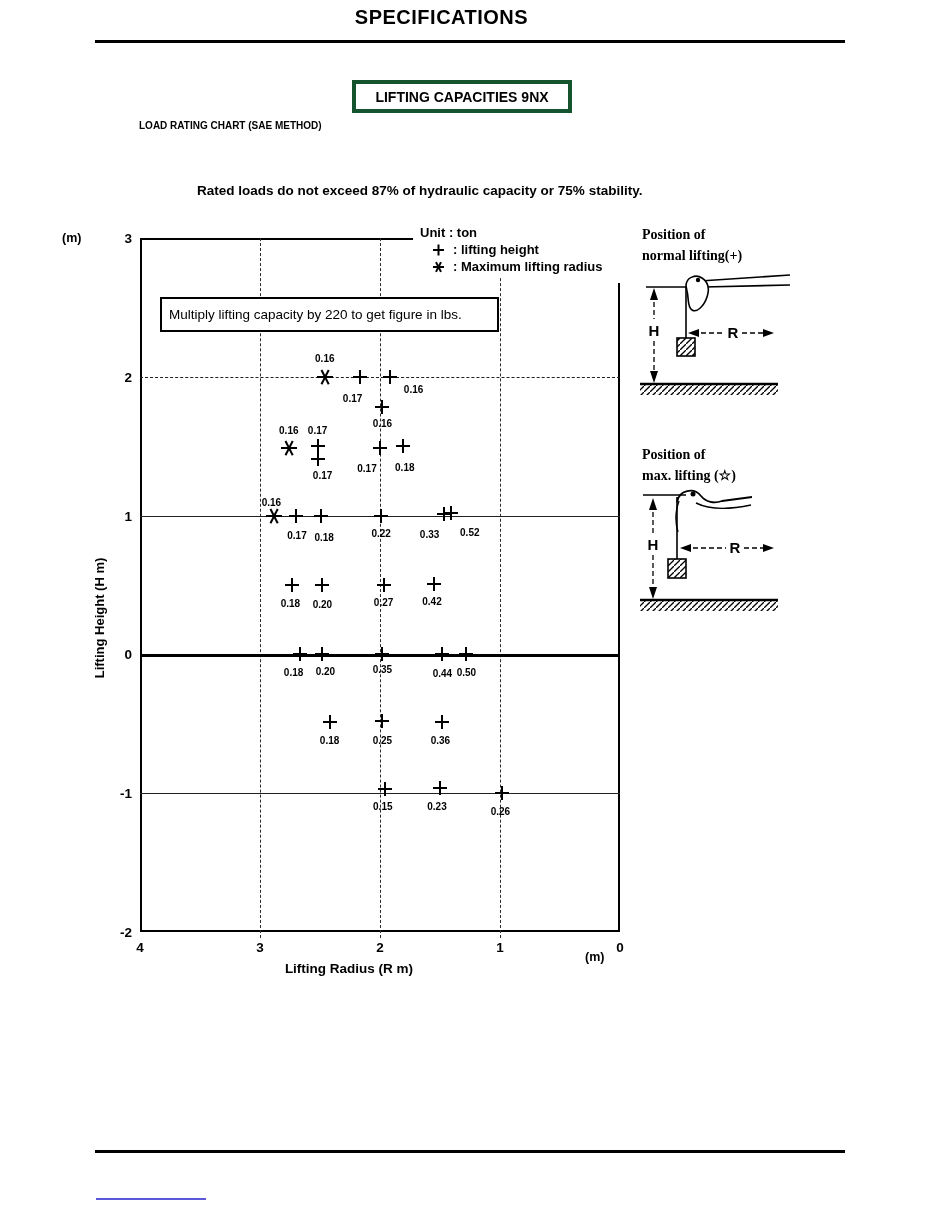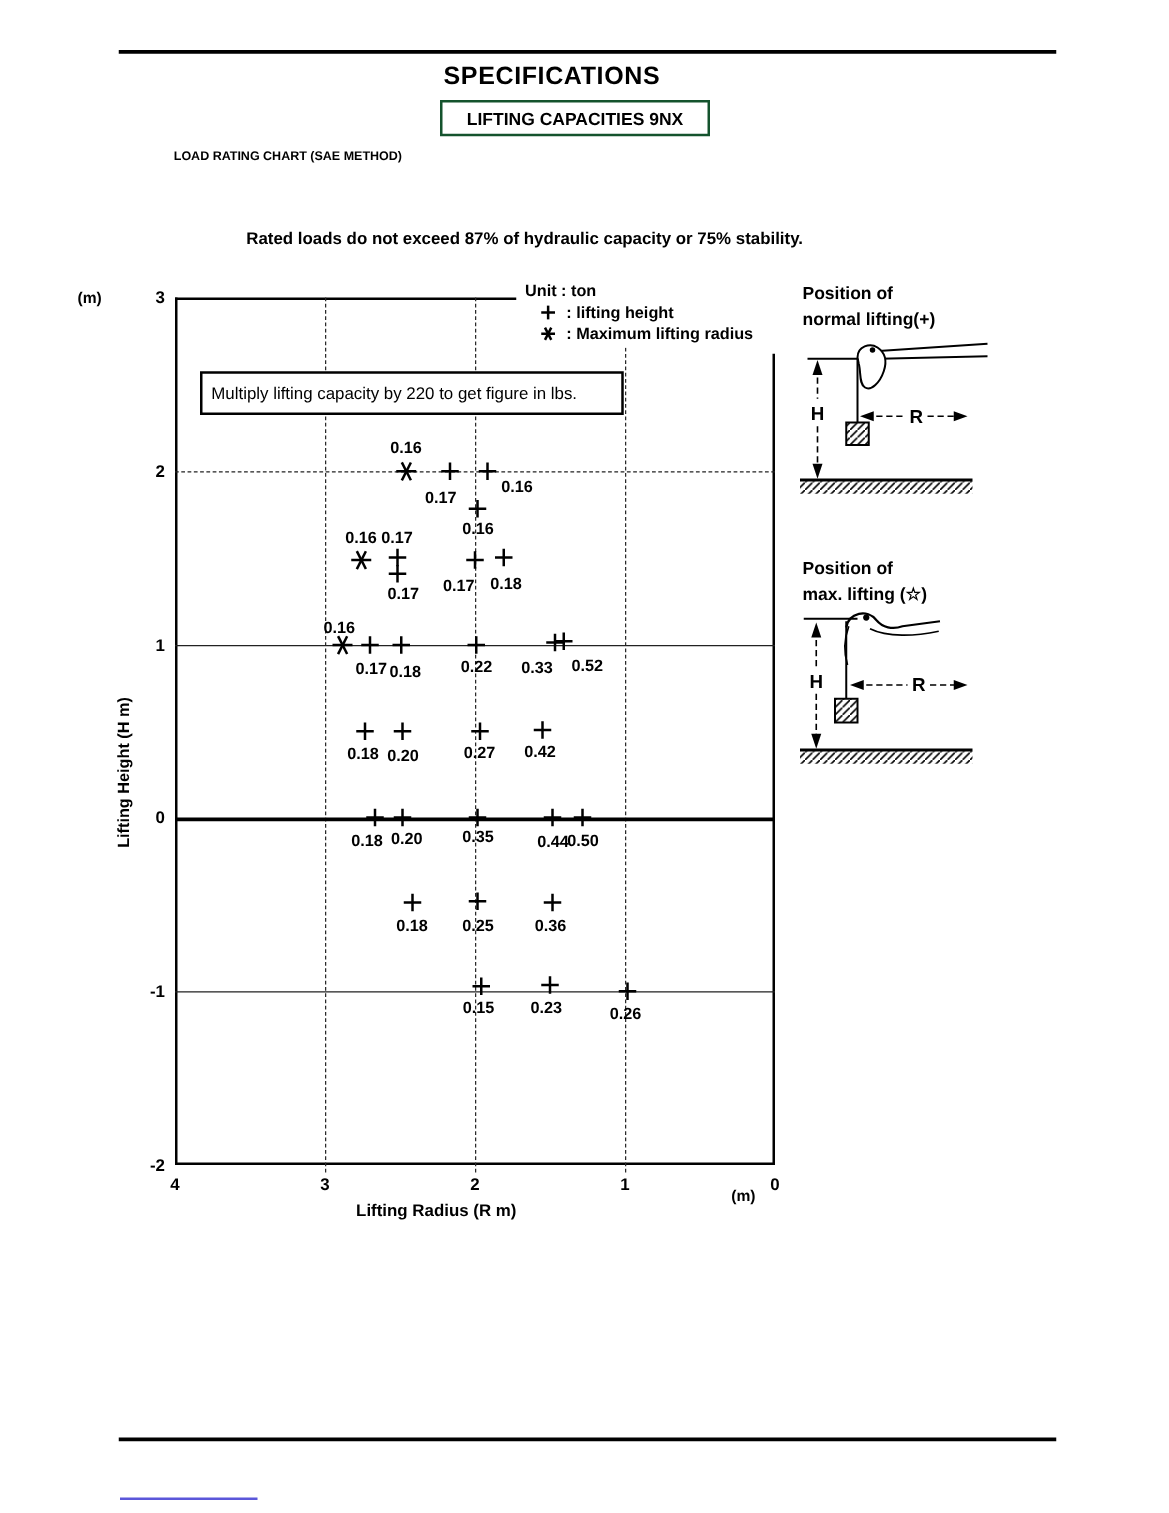--- a/index.html
+++ b/index.html
@@ -1,22 +1,22 @@
 <!DOCTYPE html>
 <html><head>
 <meta charset="utf-8">
 <style>
   html,body{margin:0;padding:0;background:#fff;}
   body{width:935px;height:1210px;font-family:"Liberation Sans",sans-serif;color:#000;}
   #page{position:relative;width:935px;height:1210px;background:#fff;overflow:hidden;}
 
   .doc-title{position:absolute;left:0;top:6px;width:883px;text-align:center;
-    font-size:20px;font-weight:bold;letter-spacing:.5px;margin-top:44px;}
+    font-size:20px;font-weight:bold;letter-spacing:.5px;}
   .top-rule{position:absolute;left:95px;top:40px;width:750px;height:3px;background:#000;}
-  .section-box{position:absolute;left:352px;top:80px;width:212px;height:25px;border:2px solid #14532d;
+  .section-box{position:absolute;left:352px;top:80px;width:212px;height:25px;border:4px solid #14532d;
     display:flex;align-items:center;justify-content:center;font-size:14px;font-weight:bold;background:#fff;}
   .chart-heading{position:absolute;left:139px;top:120px;font-size:10px;font-weight:bold;}
   .note1{position:absolute;left:139px;top:161px;font-size:13.5px;font-weight:bold;}
   .note2{position:absolute;left:197px;top:183px;font-size:13.5px;font-weight:bold;}
 
   
   #plot{position:absolute;left:140px;top:238px;width:480px;height:694px;}
   #plot .b-left{position:absolute;left:0;top:0;width:2px;height:694px;background:#000;}
   #plot .b-bottom{position:absolute;left:0;top:692px;width:480px;height:2px;background:#000;}
   #plot .b-top{position:absolute;left:0;top:0;width:280px;height:2px;background:#000;}
@@ -33,37 +33,37 @@
   .mk{position:absolute;width:14px;height:14px;transform:translate(-50%,-50%);}
   .mk i{position:absolute;left:0;top:50%;width:100%;height:2px;margin-top:-1px;background:#000;display:block;}
   .mk.plus i:nth-child(2){transform:rotate(90deg);}
   .mk.star{width:16px;height:16px;}
   .mk.star i{height:2.2px;}
   .mk.star i:nth-child(2){transform:rotate(63deg);}
   .mk.star i:nth-child(3){transform:rotate(117deg);}
   .mk.inline{position:relative;display:inline-block;transform:none;width:11px;height:11px;
     margin-right:9px;vertical-align:-1px;}
   .mk.inline i{height:2px;}
-  .pv{position:absolute;transform:translate(-50%,-50%);font-size:13px;font-weight:bold;white-space:nowrap;}
+  .pv{position:absolute;transform:translate(-50%,-50%);font-size:10px;font-weight:bold;white-space:nowrap;}
 
   .y-unit{position:absolute;left:62px;top:231px;font-size:12.5px;font-weight:bold;}
   .x-unit{position:absolute;left:585px;top:950px;font-size:12.5px;font-weight:bold;}
   .ylabel{position:absolute;left:99px;top:618px;transform:translate(-50%,-50%) rotate(-90deg);
     font-size:13px;font-weight:bold;white-space:nowrap;}
   .xlabel{position:absolute;left:349px;top:961px;transform:translateX(-50%);
     font-size:13.5px;font-weight:bold;white-space:nowrap;}
 
   .legend{position:absolute;left:413px;top:222px;background:#fff;padding:2px 6px 3px 7px;
     font-size:13px;font-weight:bold;line-height:17px;}
   .legend .lg-row{padding-left:13px;}
 
   .mulbox{position:absolute;left:160px;top:297px;width:328px;height:31px;background:#fff;
     border:2px solid #000;display:flex;align-items:center;padding-left:7px;font-size:13.5px;}
 
-  .diag-title{position:absolute;font-size:14px;font-weight:bold;line-height:21px;}
+  .diag-title{position:absolute;font-size:14px;font-weight:bold;line-height:21px;font-family:Liberation Serif, serif;}
   #dt1{left:642px;top:224px;}
   #dt2{left:642px;top:444px;}
   .diag-svg{position:absolute;}
   #dg1{left:638px;top:272px;}
   #dg2{left:638px;top:488px;}
   .dim{font-family:"Liberation Sans",sans-serif;font-weight:bold;font-size:15px;}
 
   .footer-rule{position:absolute;left:95px;top:1150px;width:750px;height:3px;background:#000;}
   .pagenum{position:absolute;left:0;top:1163px;width:890px;text-align:center;
     font-size:14px;letter-spacing:1px;}

